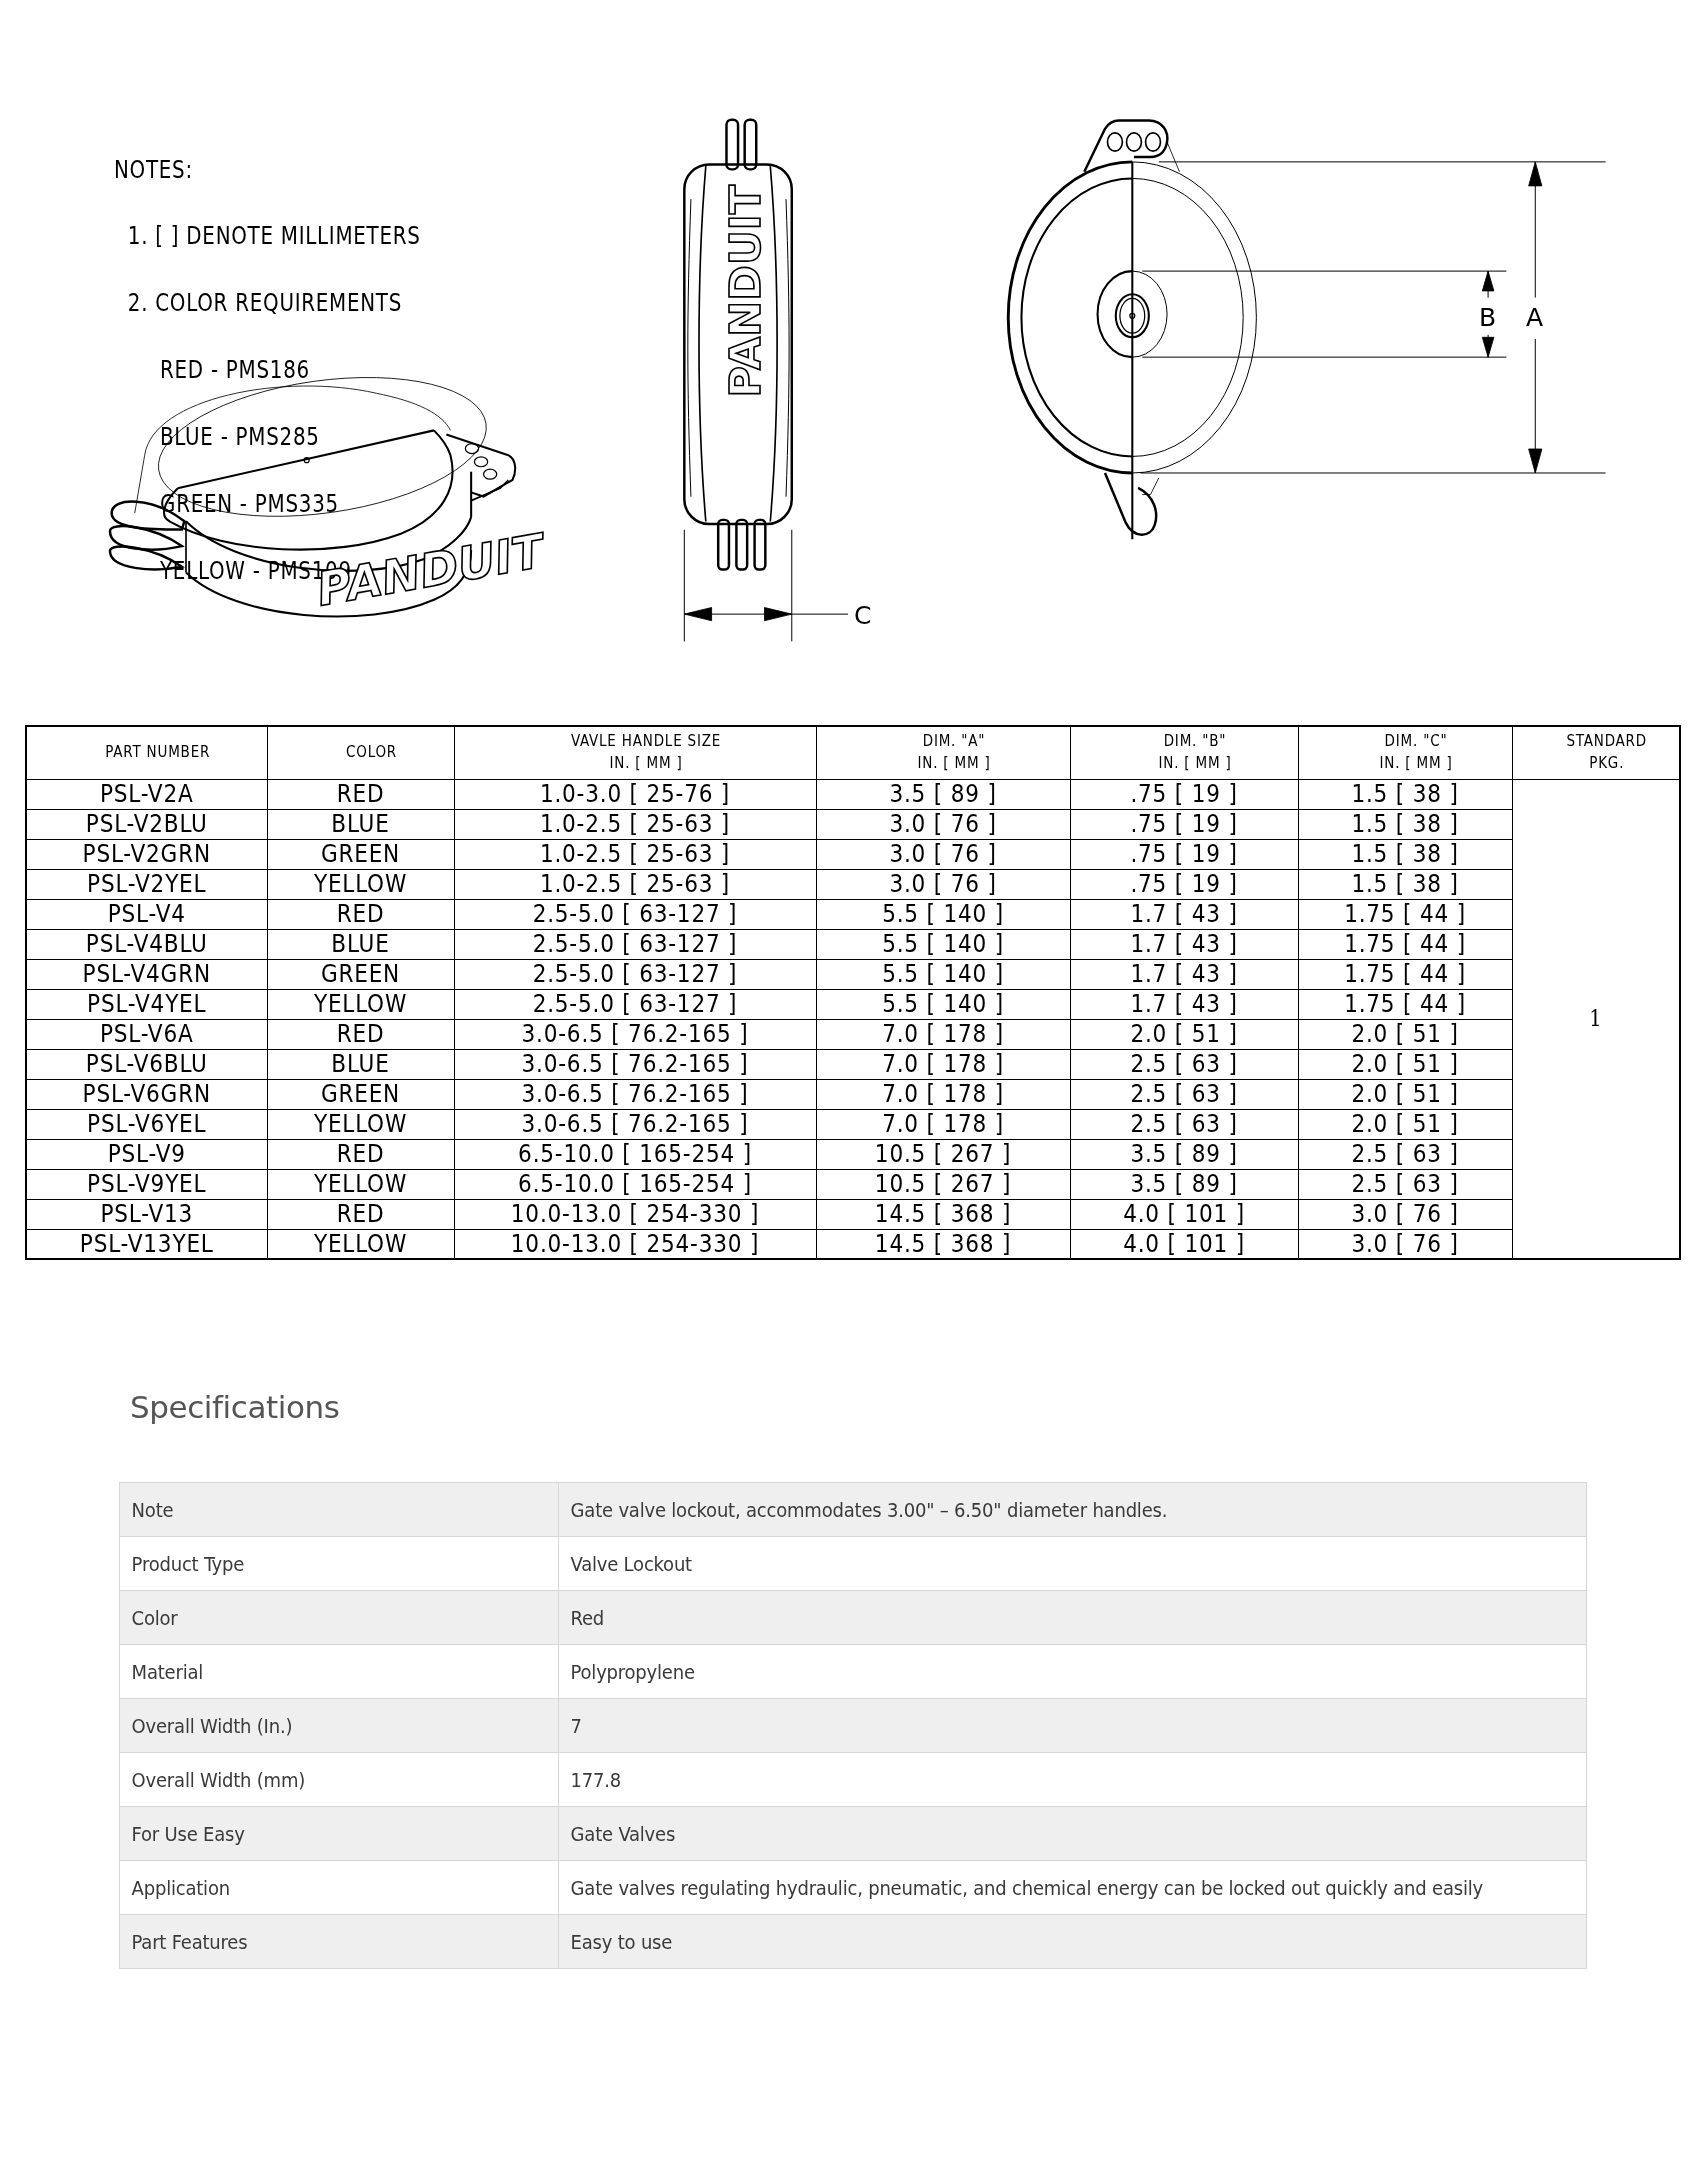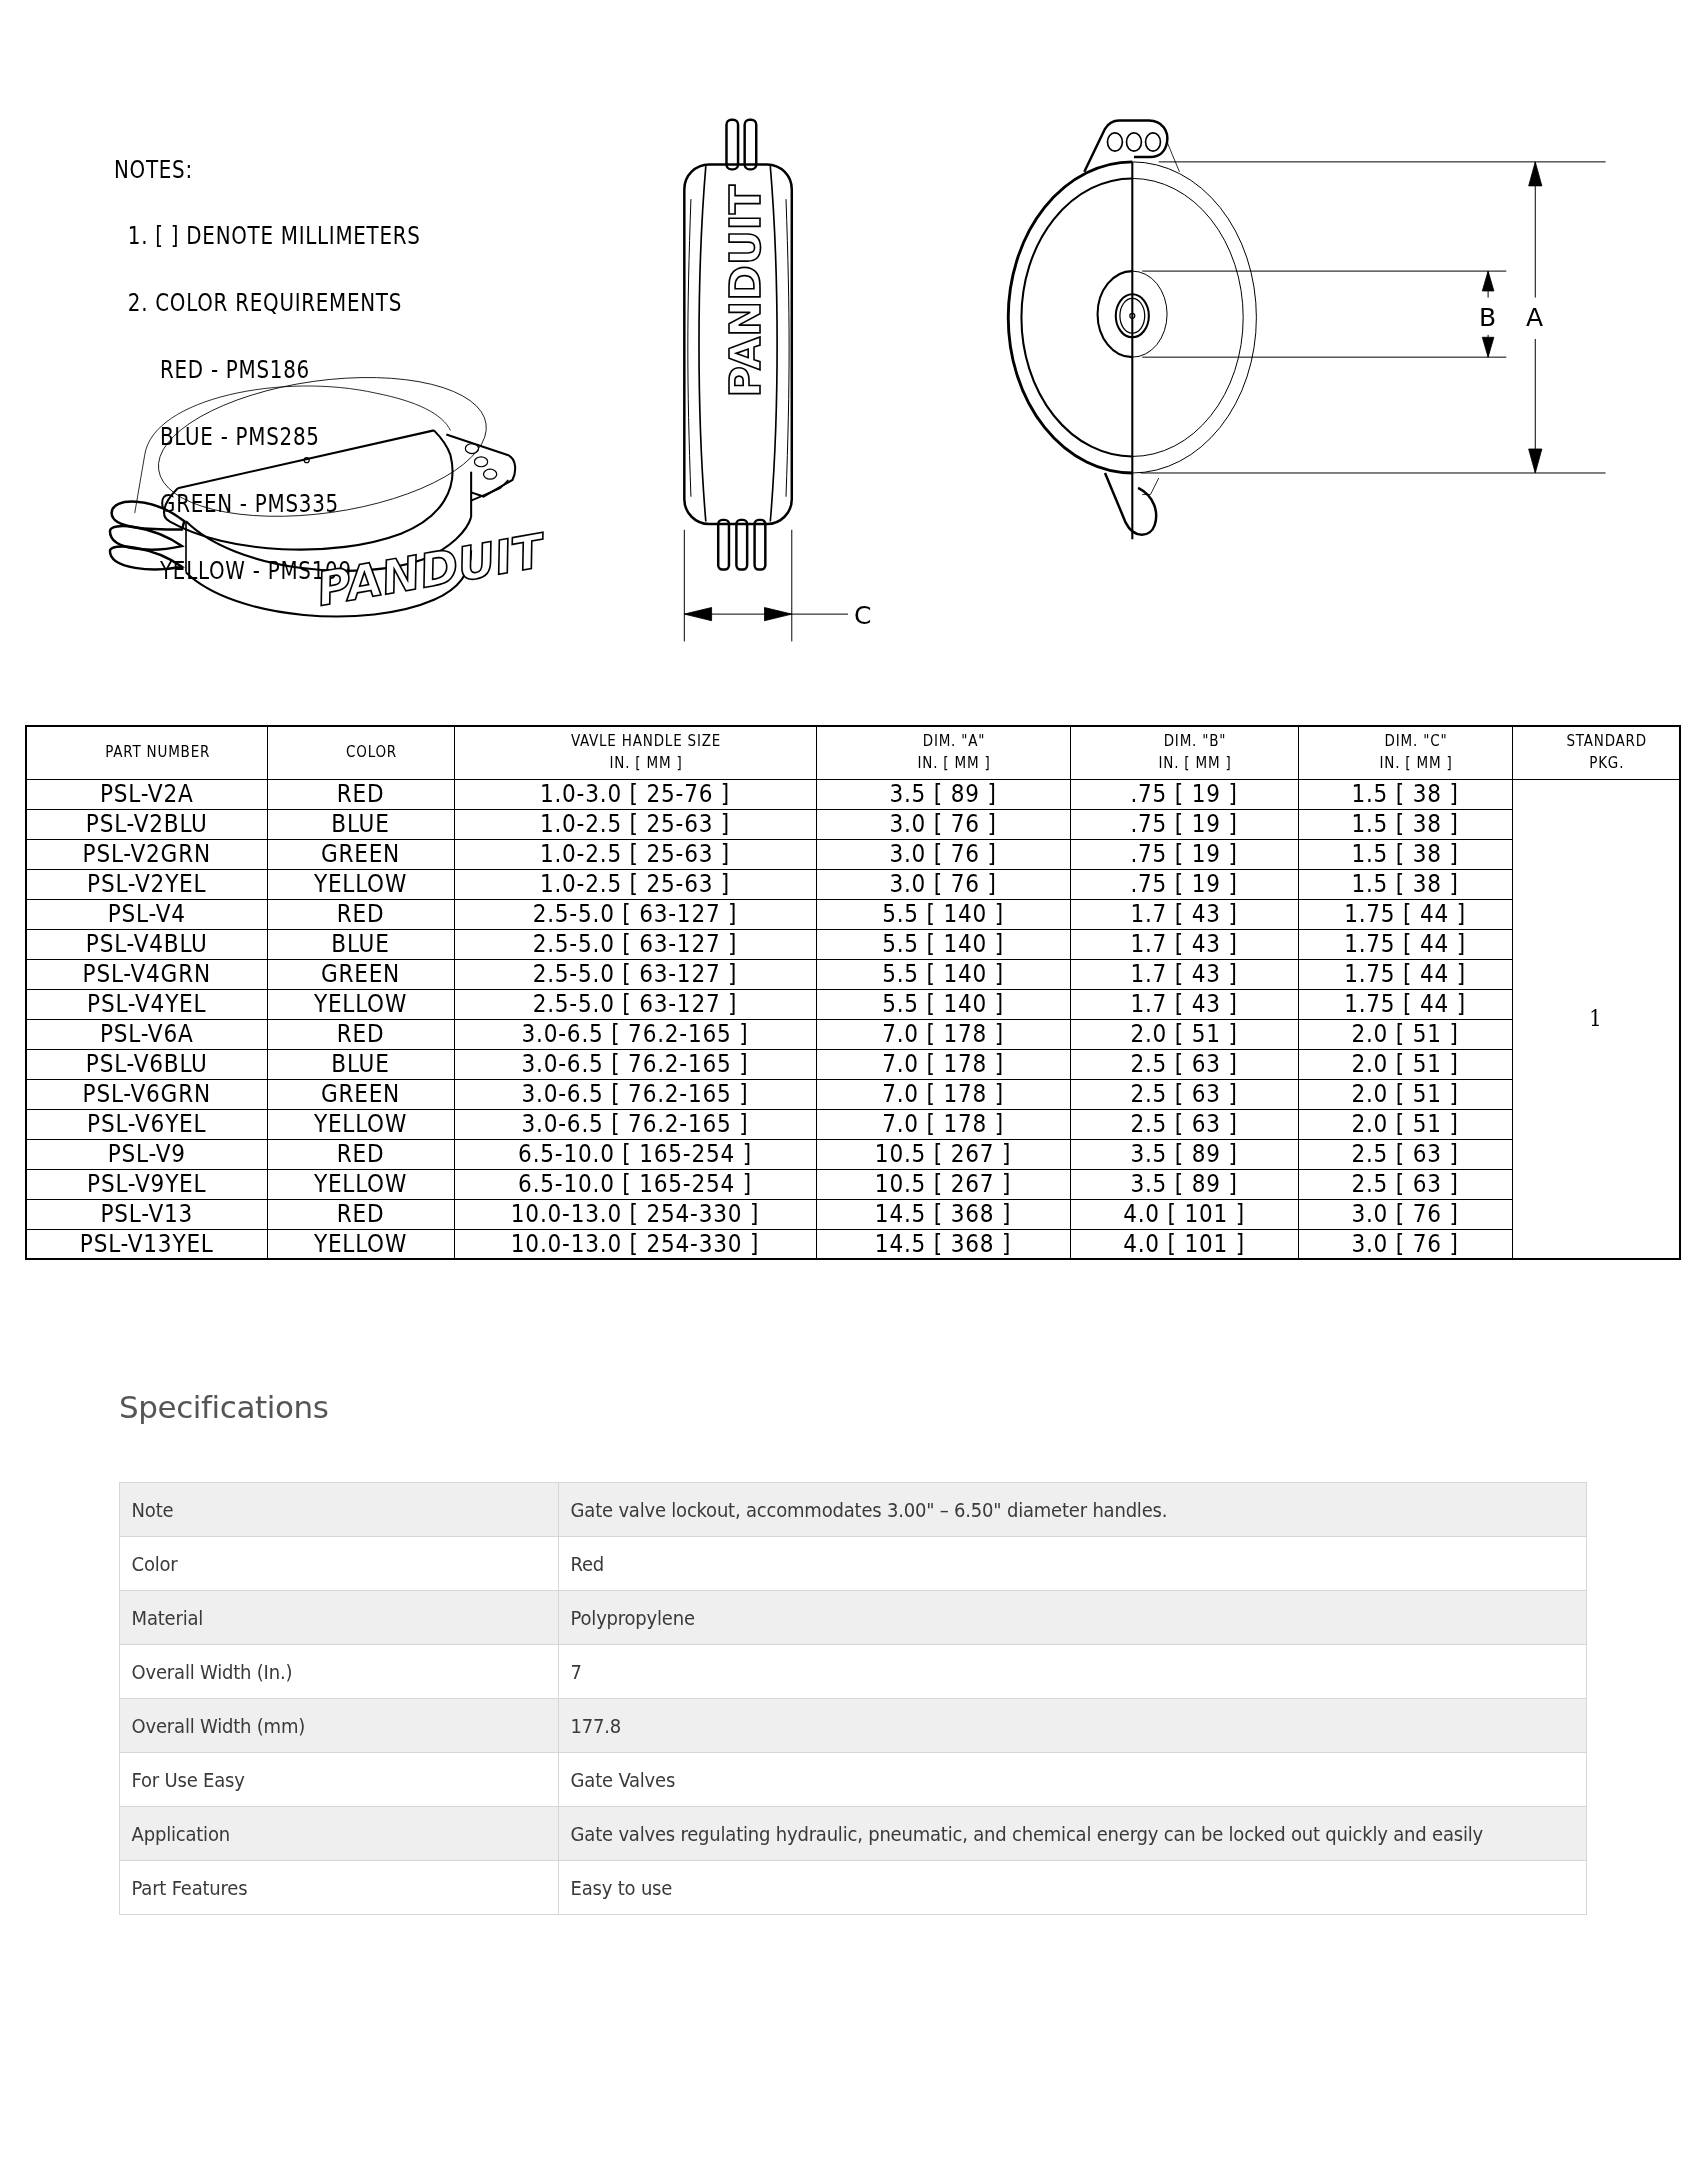--- a/index.html
+++ b/index.html
@@ -22,21 +22,21 @@
 
   
   #dim-table { position: absolute; left: 25px; top: 725px; width: 1654px; border-collapse: collapse; border: 2.5px solid #000; table-layout: fixed; }
   #dim-table th, #dim-table td { border: 1.7px solid #000; text-align: center; font-weight: normal; font-size: 24px; line-height: 22.3px; padding: 0; white-space: nowrap; }
   #dim-table th { height: 53px; font-size: 15px; line-height: 21.5px; padding-left: 22px; }
   #dim-table td { height: 30px; }
   #dim-table td.pkg { vertical-align: middle; font-family: "DejaVu Serif", serif; font-size: 21.5px; }
   .hdr-line { display: block; }
 
   
-  #spec-title { position: absolute; left: 119px; top: 1389px; font-size: 31px; color: #555; font-weight: normal; font-family: "DejaVu Sans", sans-serif; letter-spacing: -0.4px; }
+  #spec-title { position: absolute; left: 130px; top: 1389px; font-size: 31px; color: #555; font-weight: normal; font-family: "DejaVu Sans", sans-serif; letter-spacing: -0.4px; }
   #spec-table { position: absolute; left: 119px; top: 1482px; width: 1468px; border-collapse: collapse; border: 1.7px solid #d6d6d6; table-layout: fixed; }
   #spec-table td { border: 1.7px solid #d6d6d6; height: 54px; font-size: 20px; color: #3a3a3a; padding: 0 11.6px; vertical-align: middle; font-family: "DejaVu Sans", sans-serif; font-stretch: condensed; letter-spacing: -0.2px; white-space: nowrap; margin-left: 32px; }
   #spec-table tr:nth-child(odd) td { background: #efefef; }
   #spec-table tr:nth-child(even) td { background: #ffffff; }
   #spec-table td.lbl { width: 439px; }
 </style>
 </head>
 <body>
 
 <div id="notes" class="cad">
@@ -327,20 +327,24 @@
 </table>
 
 <h2 id="spec-title">Specifications</h2>
 <table id="spec-table">
   <tbody id="spec-body">
       <tr>
         <td class="lbl">Note</td>
         <td>Gate valve lockout, accommodates 3.00" – 6.50" diameter handles.</td>
       </tr>
       <tr>
+        <td class="lbl">Product Type</td>
+        <td>Valve Lockout</td>
+      </tr>
+      <tr>
         <td class="lbl">Color</td>
         <td>Red</td>
       </tr>
       <tr>
         <td class="lbl">Material</td>
         <td>Polypropylene</td>
       </tr>
       <tr>
         <td class="lbl">Overall Width (In.)</td>
         <td>7</td>

